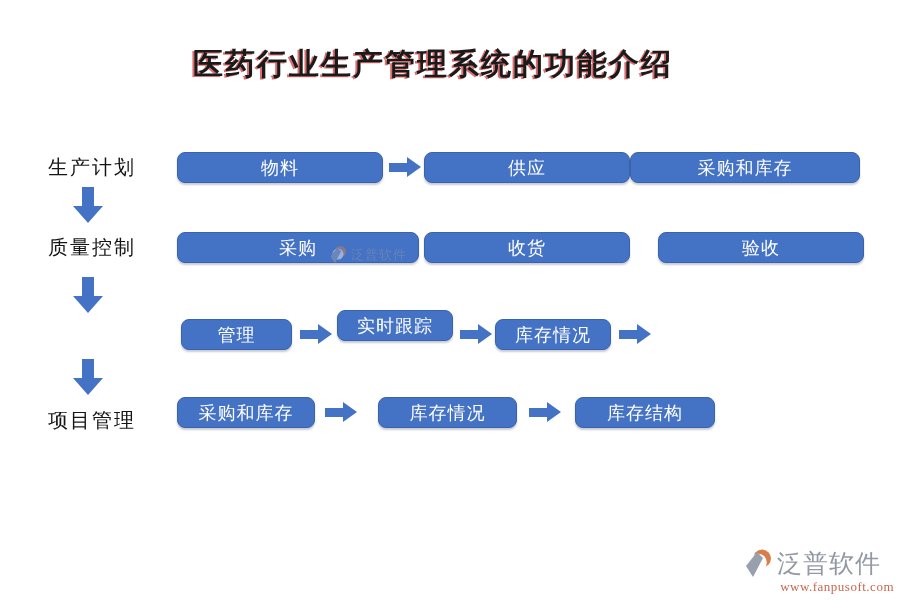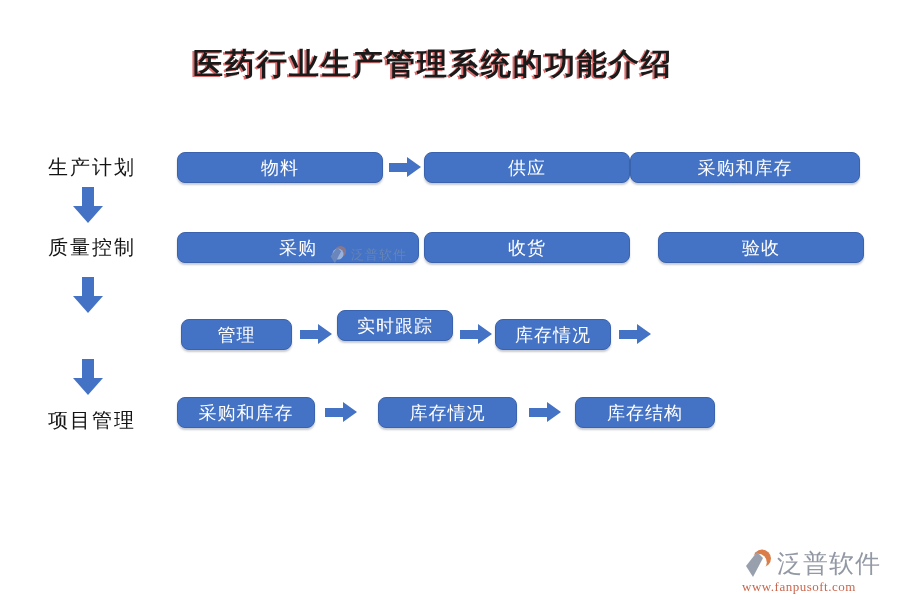--- a/index.html
+++ b/index.html
@@ -62,21 +62,21 @@
   }
   .watermark .wm-text { font-size: 13px; color: #8d99a8; letter-spacing: 1px; }
 
   .footer-brand { position: absolute; left: 742px; top: 548px; width: 152px; }
   .footer-brand .brand-row { display: flex; align-items: center; gap: 3px; }
   .footer-brand .brand-name {
     font-size: 25px; color: #9298A4; letter-spacing: 1px; line-height: 30px;
   }
   .footer-brand .brand-url {
     font-size: 13px; color: #C9674E; letter-spacing: 0.5px;
-    text-align: left; margin-top: -1px;
+    text-align: right; margin-top: -1px;
   }
 </style>
 </head>
 <body>
 
 <div class="canvas">
 
   <h1 class="title">医药行业生产管理系统的功能介绍</h1>
 
   <div class="stage-label" style="top:155px">生产计划</div>

